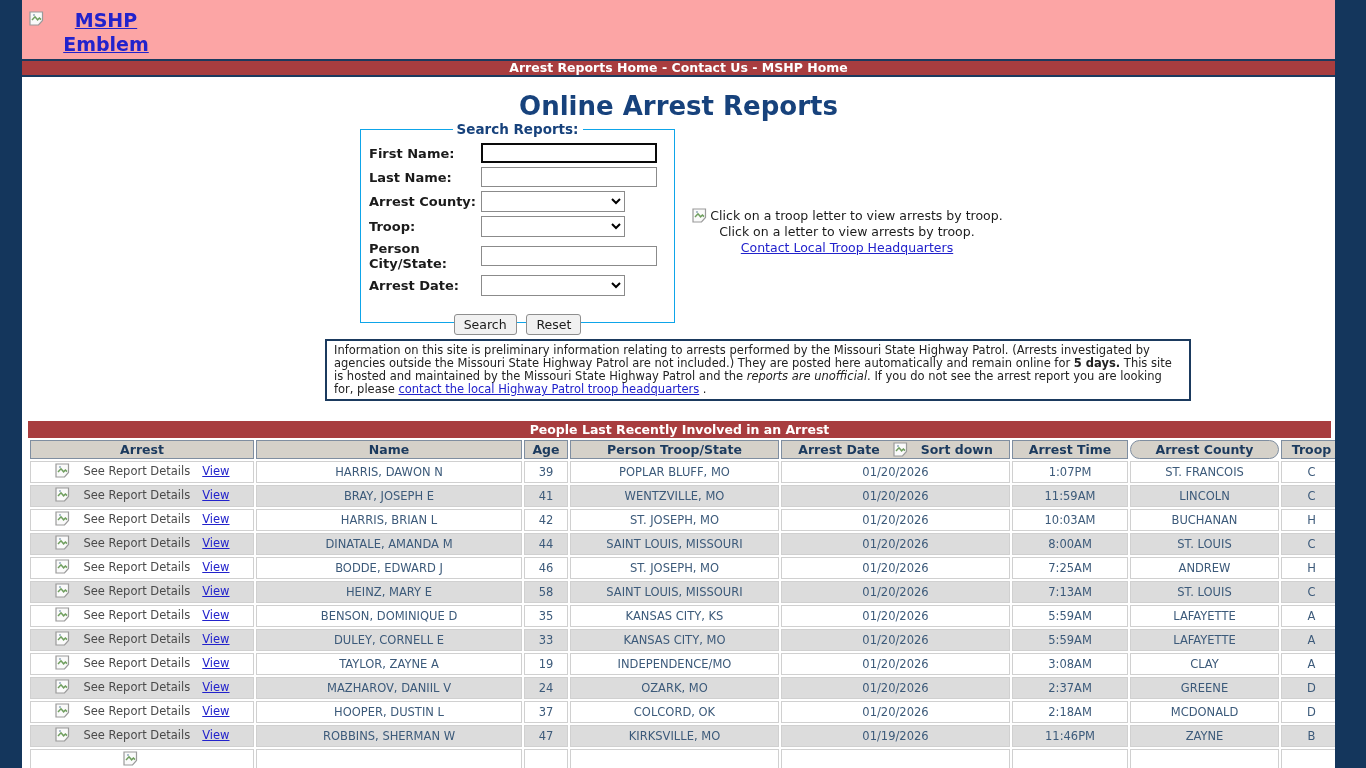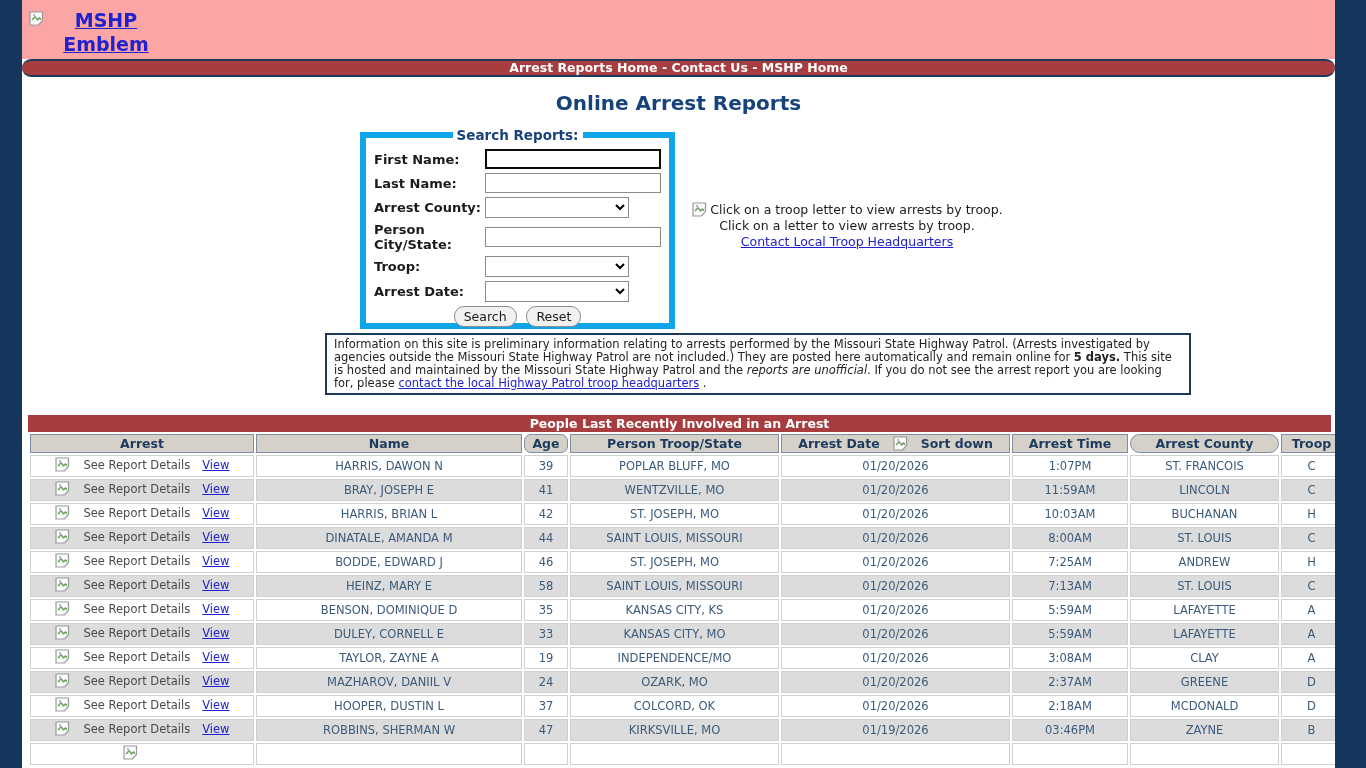--- a/index.html
+++ b/index.html
@@ -43,38 +43,37 @@
   .navbar {
     height: 18px;
     background: #a83d3f;
     border-top: 2px solid #1b3a5e;
     border-bottom: 2px solid #1b3a5e;
     text-align: center;
     color: #ffffff;
     font-size: 12.5px;
     font-weight: bold;
     line-height: 14px;
-    border-radius: 9px;
   }
   .navbar a { color: #ffffff; text-decoration: none; cursor: pointer; }
   
   h1.page-title {
     margin-top: 14px;
     text-align: center;
     color: #17427c;
-    font-size: 20px;
+    font-size: 26px;
     font-weight: bold;
   }
   
   .search-area { position: relative; height: 218px; }
   fieldset.search-box {
     position: absolute;
-    left: 338px; top: 12px;
+    left: 338px; top: 0;
     width: 315px; height: 202px;
-    border: 6px solid #0ea5e9;
+    border: 1px solid #0ea5e9;
     background: #ffffff;
     padding: 4px 8px;
   }
   fieldset.search-box legend {
     margin: 0 auto;
     padding: 0 4px;
     color: #17427c;
     font-size: 13.5px;
     font-weight: bold;
   }
@@ -101,23 +100,23 @@
     background: #ffffff;
     font-size: 12px;
   }
   .btn-row { text-align: center; padding-top: 5px; }
   .btn {
     font-family: "DejaVu Sans", "Liberation Sans", sans-serif;
     font-size: 12.5px;
     color: #1b1b1b;
     background: #f1f1f1;
     border: 1px solid #8e8e8e;
-    border-radius: 10px;
+    border-radius: 3px;
     padding: 2px 9px;
-    margin: 0 3px;
+    margin: 14px 3px;
     cursor: pointer;
   }
   
   .troop-panel {
     position: absolute;
     left: 660px; top: 86px;
     width: 330px;
     text-align: center;
     font-size: 12.5px;
     color: #1b1b1b;
@@ -176,21 +175,21 @@
     padding: 0 2px;
   }
   tr.odd td { background: #ffffff; }
   tr.even td { background: #dcdcdc; }
   td.c-arrest .alt-text { color: #4a4a4a; }
   td.c-arrest a.view-link { color: #2222cc; text-decoration: underline; cursor: pointer; }
   th .alt-text { color: #1b3a5e; }
   .bimg { display: inline-block; vertical-align: middle; line-height: 0; }
   .cell-flex { display: inline-flex; align-items: center; gap: 12px; }
   
-  .w-arrest { width: 224px; } .w-name { width: 266px; } .w-age { width: 44px; border-radius: 7px; }
+  .w-arrest { width: 224px; } .w-name { width: 266px; } .w-age { width: 44px; }
   .w-city { width: 209px; } .w-date { width: 229px; } .w-time { width: 116px; }
   .w-county { width: 149px; border-radius: 10px; } .w-troop { width: 61px; }
 </style>
 </head>
 <body>
 
 <div class="content">
 
   <div class="masthead">
     <span class="bimg">
@@ -220,26 +219,26 @@
         </tr>
         <tr>
           <td class="lbl">Last Name:</td>
           <td><input type="text" class="txt" value="" style=""></td>
         </tr>
         <tr>
           <td class="lbl">Arrest County:</td>
           <td><select class="sel"><option></option></select></td>
         </tr>
         <tr>
+          <td class="lbl">Troop:</td>
+          <td><select class="sel"><option></option></select></td>
+        </tr>
+        <tr>
           <td class="lbl">Person City/State:</td>
           <td><input type="text" class="txt" value="" style=""></td>
-        </tr>
-        <tr>
-          <td class="lbl">Troop:</td>
-          <td><select class="sel"><option></option></select></td>
         </tr>
         <tr>
           <td class="lbl">Arrest Date:</td>
           <td><select class="sel"><option></option></select></td>
         </tr>
         <tr>
           <td colspan="2" class="btn-row">
             <button class="btn">Search</button>
             <button class="btn">Reset</button>
           </td>
@@ -559,21 +558,21 @@
   </svg>
 </span>
         <span class="alt-text">See Report Details</span>
         <a class="view-link">View</a>
       </span>
     </td>
     <td class="c-name">ROBBINS, SHERMAN W</td>
     <td class="c-age">47</td>
     <td class="c-city">KIRKSVILLE, MO</td>
     <td class="c-date">01/19/2026</td>
-    <td class="c-time">03:46PM</td>
+    <td class="c-time">11:46PM</td>
     <td class="c-county">ZAYNE</td>
     <td class="c-troop">B</td>
   </tr>
 
   <tr class="odd">
     <td class="c-arrest">
       <span class="cell-flex">
         <span class="bimg">
   <svg width="17" height="17" viewBox="0 0 17 17">
     <path d="M2 2 h12.5 v8.5 l-4 4.5 H2 z" fill="#fafafa" stroke="#9a9a9a" stroke-width="1.2"></path>

